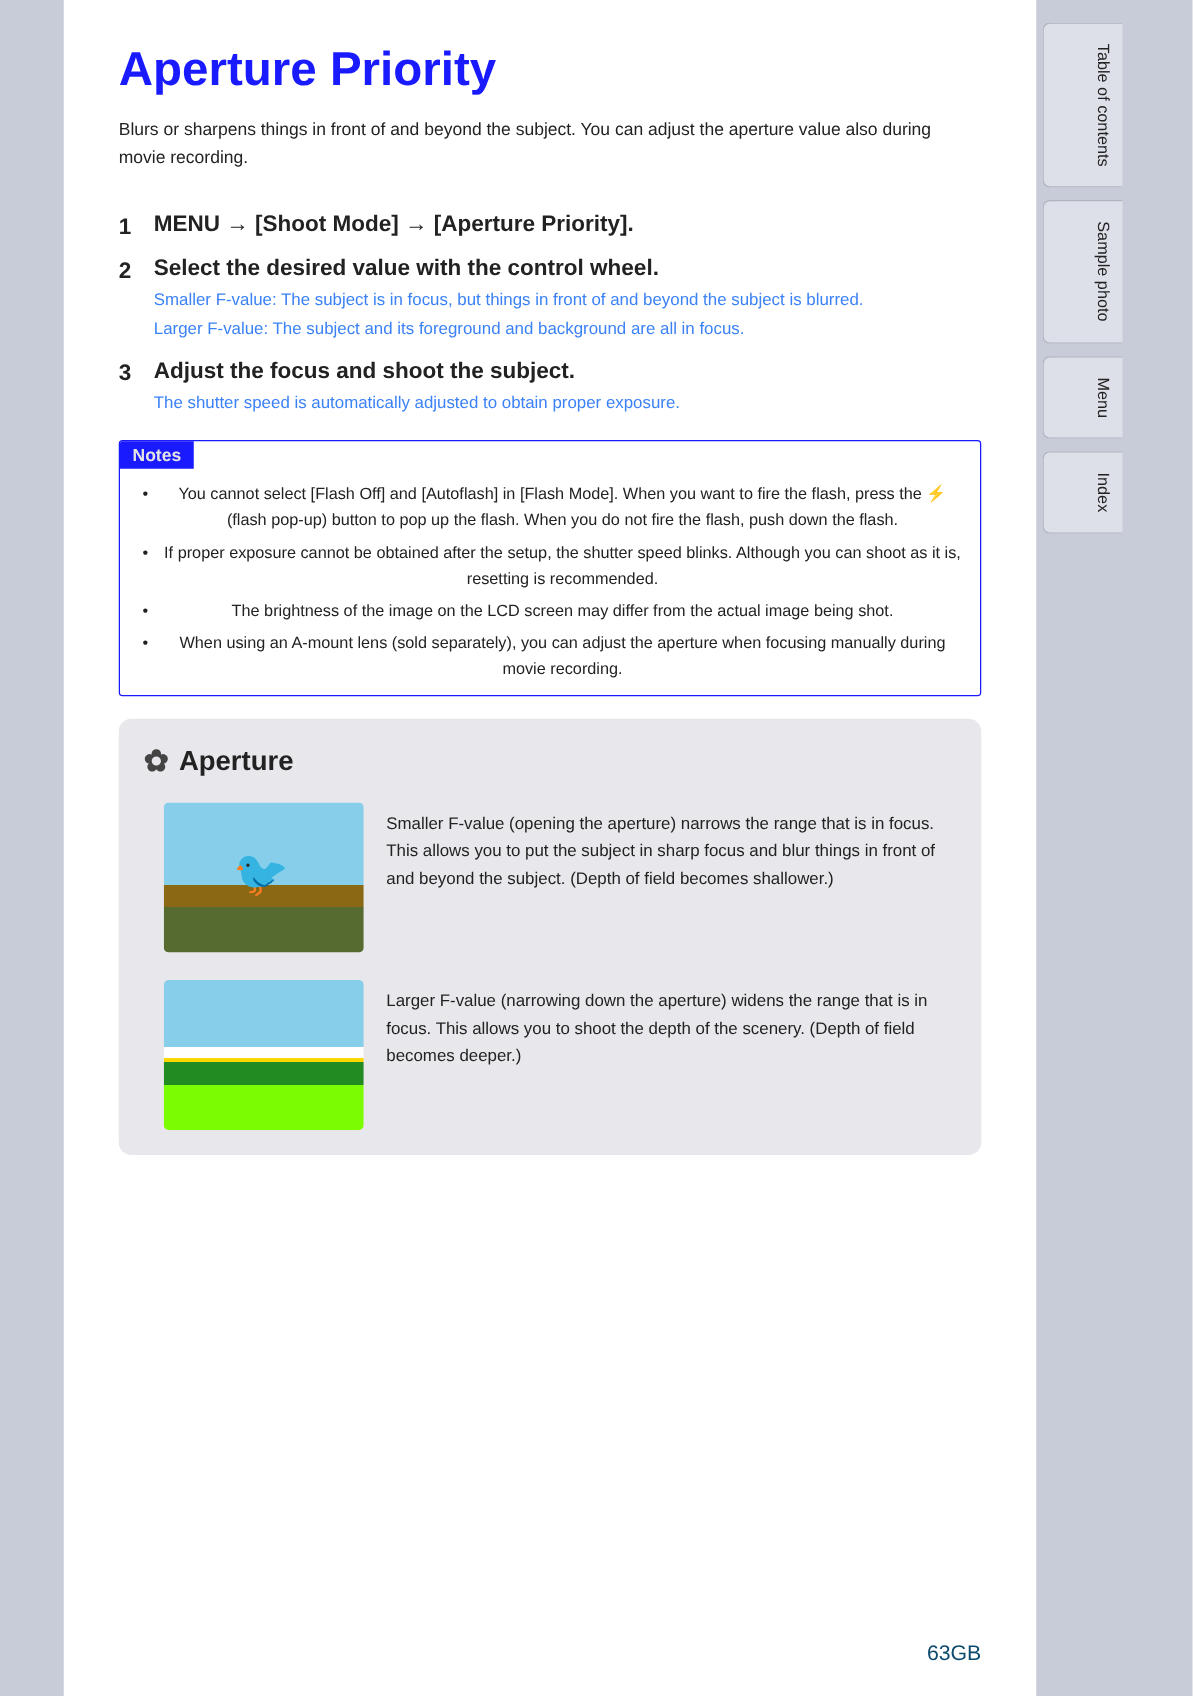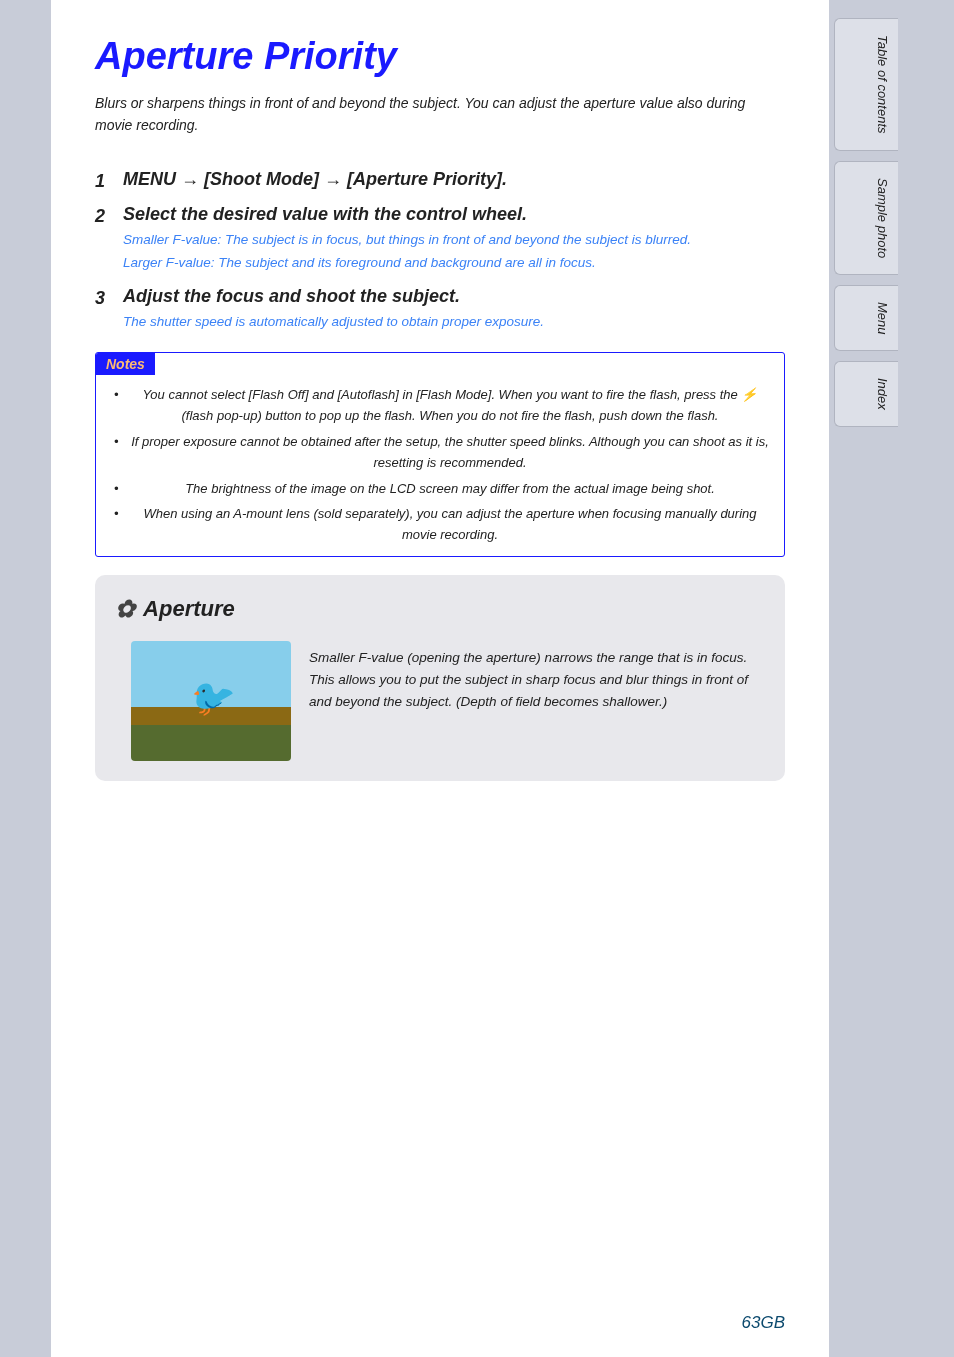--- a/index.html
+++ b/index.html
@@ -10,21 +10,20 @@
       justify-content: center;
       align-items: flex-start;
       min-height: 100vh;
       padding: 0;
     }
     .page-wrapper {
       width: 852px;
       min-height: 1357px;
       display: flex;
       position: relative;
-      font-style: italic;
     }
     .main-content {
       background: #ffffff;
       flex: 1;
       padding: 36px 44px 40px 44px;
       position: relative;
     }
     .sidebar {
       width: 74px;
       background: #c8ccd8;
@@ -97,21 +96,21 @@
 
     
     .notes-box {
       border: 1px solid #1a1aff;
       border-radius: 3px;
       margin: 18px 0 14px 0;
       padding: 0;
     }
     .notes-header {
       background: #1a1aff;
-      color: #fdba74;
+      color: #e5e5e5;
       font-size: 14px;
       font-weight: bold;
       padding: 3px 10px;
       display: inline-block;
       border-radius: 2px 0 0 0;
     }
     .notes-list {
       list-style: none;
       padding: 10px 12px 10px 18px;
       margin: 0;
@@ -256,20 +255,26 @@
         <span>Aperture</span>
       </div>
 
       <div class="aperture-row">
         <div class="aperture-img">
           <div class="img-bird"></div>
         </div>
         <p class="aperture-text">Smaller F-value (opening the aperture) narrows the range that is in focus. This allows you to put the subject in sharp focus and blur things in front of and beyond the subject. (Depth of field becomes shallower.)</p>
       </div>
 
+      <div class="aperture-row">
+        <div class="aperture-img">
+          <div class="img-landscape"></div>
+        </div>
+        <p class="aperture-text">Larger F-value (narrowing down the aperture) widens the range that is in focus. This allows you to shoot the depth of the scenery. (Depth of field becomes deeper.)</p>
+      </div>
     </div>
 
     <div class="page-number">63GB</div>
   </div>
 
   <div class="sidebar">
     <div class="sidebar-tab">Table of contents</div>
     <div class="sidebar-tab">Sample photo</div>
     <div class="sidebar-tab">Menu</div>
     <div class="sidebar-tab">Index</div>

